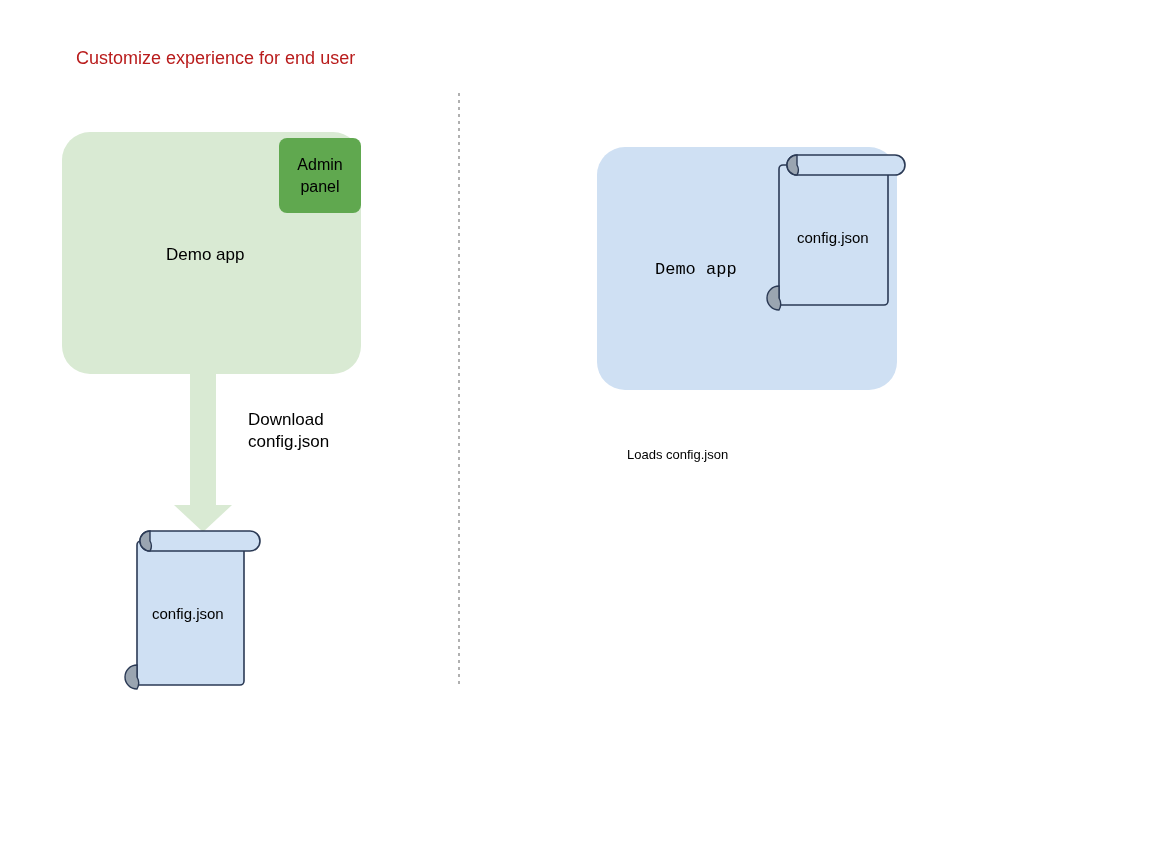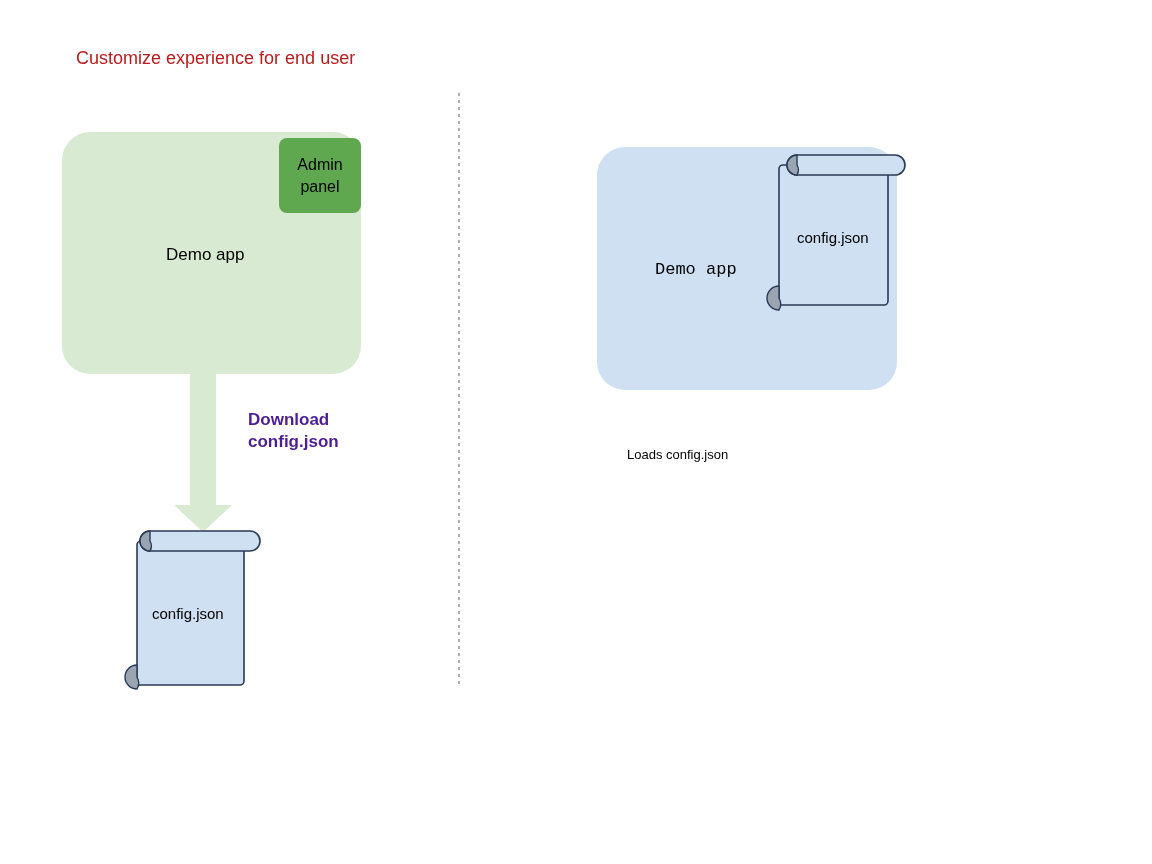--- a/index.html
+++ b/index.html
@@ -83,22 +83,21 @@
     position: absolute;
     left: 174px; top: 370px;
     width: 62px; height: 162px;
   }
   #arrow-caption {
     position: absolute;
     left: 248px; top: 409px;
     font-size: 17px;
     line-height: 22px;
     white-space: pre-line;
-    color: #4c1d95;
-    font-weight: bold;
+    color: #000000;
   }
 
   
   .scroll-doc { position: absolute; }
   #scroll-left  { left: 120px; top: 525px;  width: 148px; height: 168px; }
   #scroll-right { left: 762px; top: 150px;  width: 150px; height: 166px; }
 
   .scroll-label {
     position: absolute;
     font-size: 15px;

